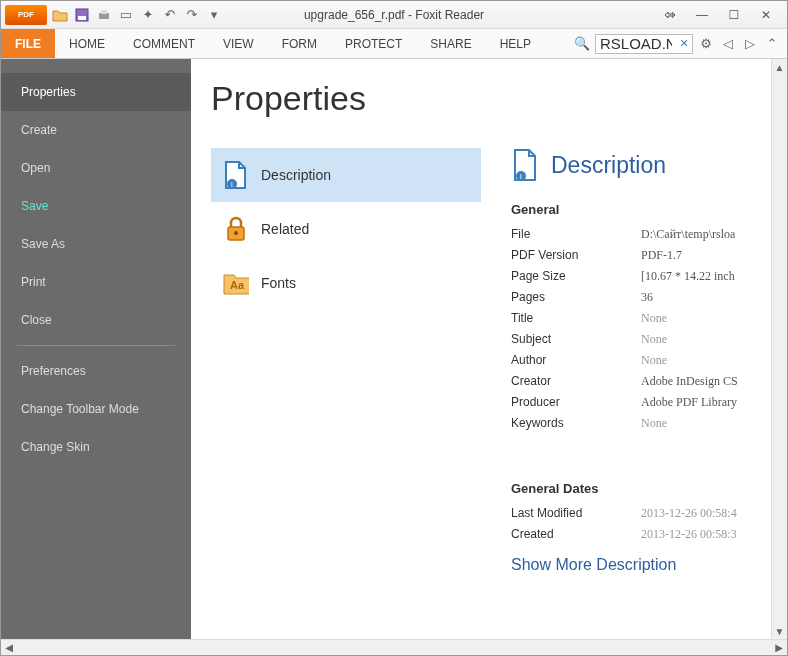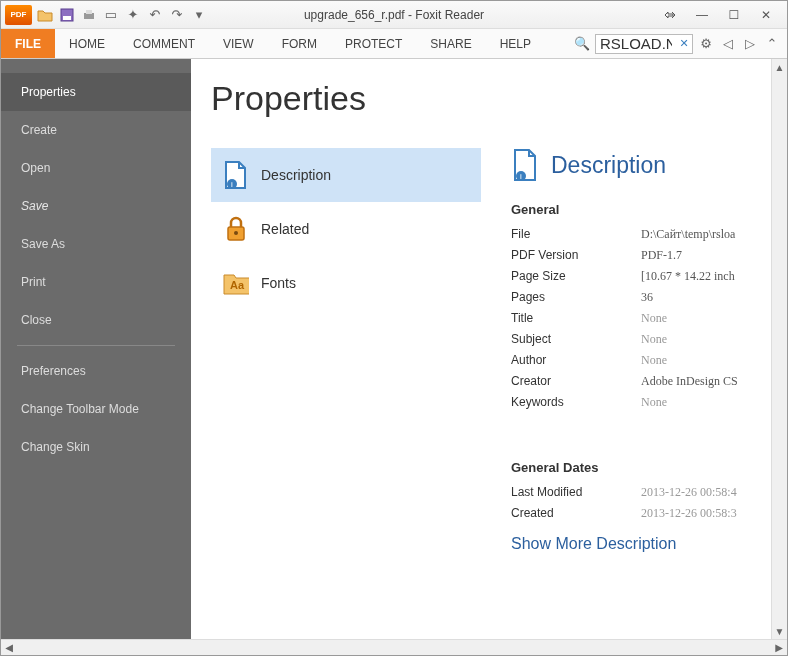--- a/index.html
+++ b/index.html
@@ -1,40 +1,40 @@
 <!DOCTYPE html>
 <html><head>
 <meta charset="utf-8">
 <style>
 * { margin: 0; padding: 0; box-sizing: border-box; font-family: "Segoe UI", Tahoma, sans-serif; }
 body { background: #fff; width: 788px; height: 656px; overflow: hidden; border: 1px solid #999; display: flex; flex-direction: column; }
 
 .titlebar { height: 28px; background: linear-gradient(#fafafa,#efefef); display: flex; align-items: center; border-bottom: 1px solid #ddd; position: relative; }
 .titlebar .qat { display: flex; align-items: center; gap: 4px; padding-left: 4px; }
 .qat-icon { width: 18px; height: 18px; display: flex; align-items: center; justify-content: center; font-size: 13px; color: #666; }
-.pdf-logo { width: 27px; height: 20px; background: linear-gradient(#ff8a00,#e05000); border-radius: 2px; color: #fff; font-size: 8px; font-weight: bold; display: flex; align-items: center; justify-content: center; }
+.pdf-logo { width: 42px; height: 20px; background: linear-gradient(#ff8a00,#e05000); border-radius: 2px; color: #fff; font-size: 8px; font-weight: bold; display: flex; align-items: center; justify-content: center; }
 .titlebar .title { position: absolute; left: 50%; transform: translateX(-50%); font-size: 12px; color: #444; }
 .titlebar .win-controls { margin-left: auto; display: flex; gap: 10px; padding-right: 10px; }
 .win-btn { width: 22px; height: 18px; display: flex; align-items: center; justify-content: center; font-size: 12px; color: #555; }
 
 .ribbon { height: 30px; display: flex; align-items: stretch; border-bottom: 1px solid #ccc; background: #fafafa; }
 .tab { padding: 0 14px; font-size: 12px; color: #444; display: flex; align-items: center; border-right: 0; }
 .tab.active { background: #f07d22; color: #fff; font-weight: bold; }
 .ribbon .spacer { flex: 1; }
 .ribbon .tools { display: flex; align-items: center; gap: 4px; padding-right: 6px; }
 .search { display: flex; align-items: center; border: 1px solid #bbb; height: 20px; background: #fff; }
 .search input { border: none; outline: none; font-size: 15px; width: 80px; padding: 0 4px; color: #333; }
 .search .close { width: 16px; text-align: center; color: #3b7fbf; font-size: 11px; cursor: pointer; }
 .tool-icon { width: 18px; height: 18px; display: flex; align-items: center; justify-content: center; font-size: 13px; color: #666; }
 
 .content { flex: 1; display: flex; overflow: hidden; position: relative; }
 .sidebar { width: 190px; background: #6b6b6b; color: #ddd; display: flex; flex-direction: column; padding-top: 14px; }
 .sidebar-item { padding: 12px 20px; font-size: 12px; cursor: pointer; }
 .sidebar-item.selected { background: #5a5a5a; color: #fff; }
-.sidebar-item.disabled { color: #e5e5e5; font-style: italic; }
+.sidebar-item.disabled { color: #5eead4; }
 .sidebar hr { border: none; border-top: 1px solid #888; margin: 6px 16px; }
 
 .main { flex: 1; background: #fff; padding: 20px 0 0 20px; position: relative; overflow: hidden; }
 .page-title { font-size: 34px; color: #333; margin-bottom: 30px; font-weight: 400; }
 .cols { display: flex; gap: 30px; }
 .navlist { width: 270px; }
 .nav-item { display: flex; align-items: center; gap: 12px; padding: 14px 12px; font-size: 14px; color: #333; cursor: pointer; }
 .nav-item.selected { background: #cfe3f7; }
 .nav-icon { width: 26px; height: 26px; display: flex; align-items: center; justify-content: center; }
 
@@ -220,20 +220,24 @@
             </div>
             <div class="kv">
               <div class="k">Author</div>
               <div class="v none">None</div>
             </div>
             <div class="kv">
               <div class="k">Creator</div>
               <div class="v">Adobe InDesign CS</div>
             </div>
             <div class="kv">
+              <div class="k">Producer</div>
+              <div class="v">Adobe PDF Library</div>
+            </div>
+            <div class="kv">
               <div class="k">Keywords</div>
               <div class="v none">None</div>
             </div>
           </div>
         <div class="related">
           <div class="section-h">General Dates</div>
           <div id="related-kv">
               <div class="kv">
                 <div class="k">Last Modified</div>
                 <div class="v" style="color:#999">2013-12-26 00:58:4</div>

